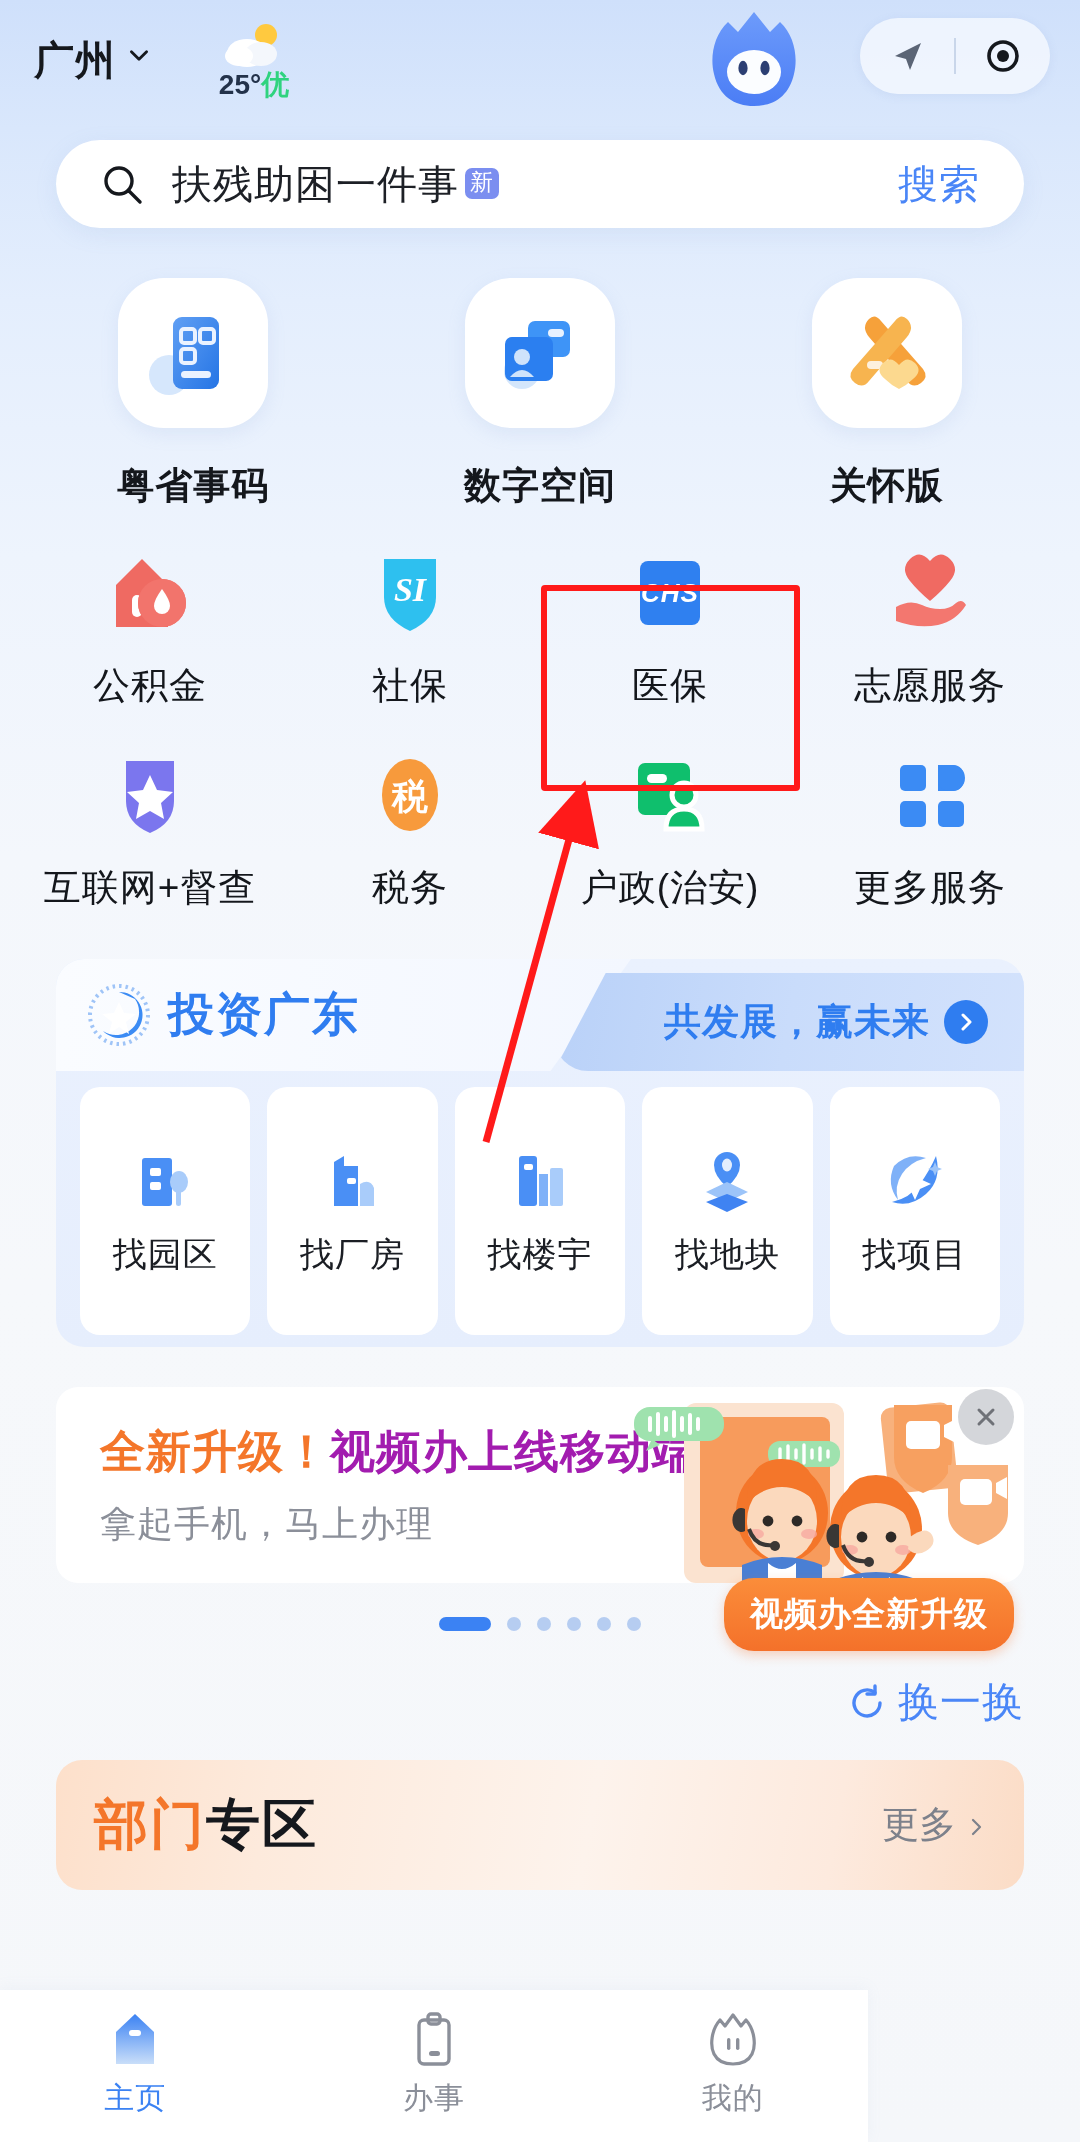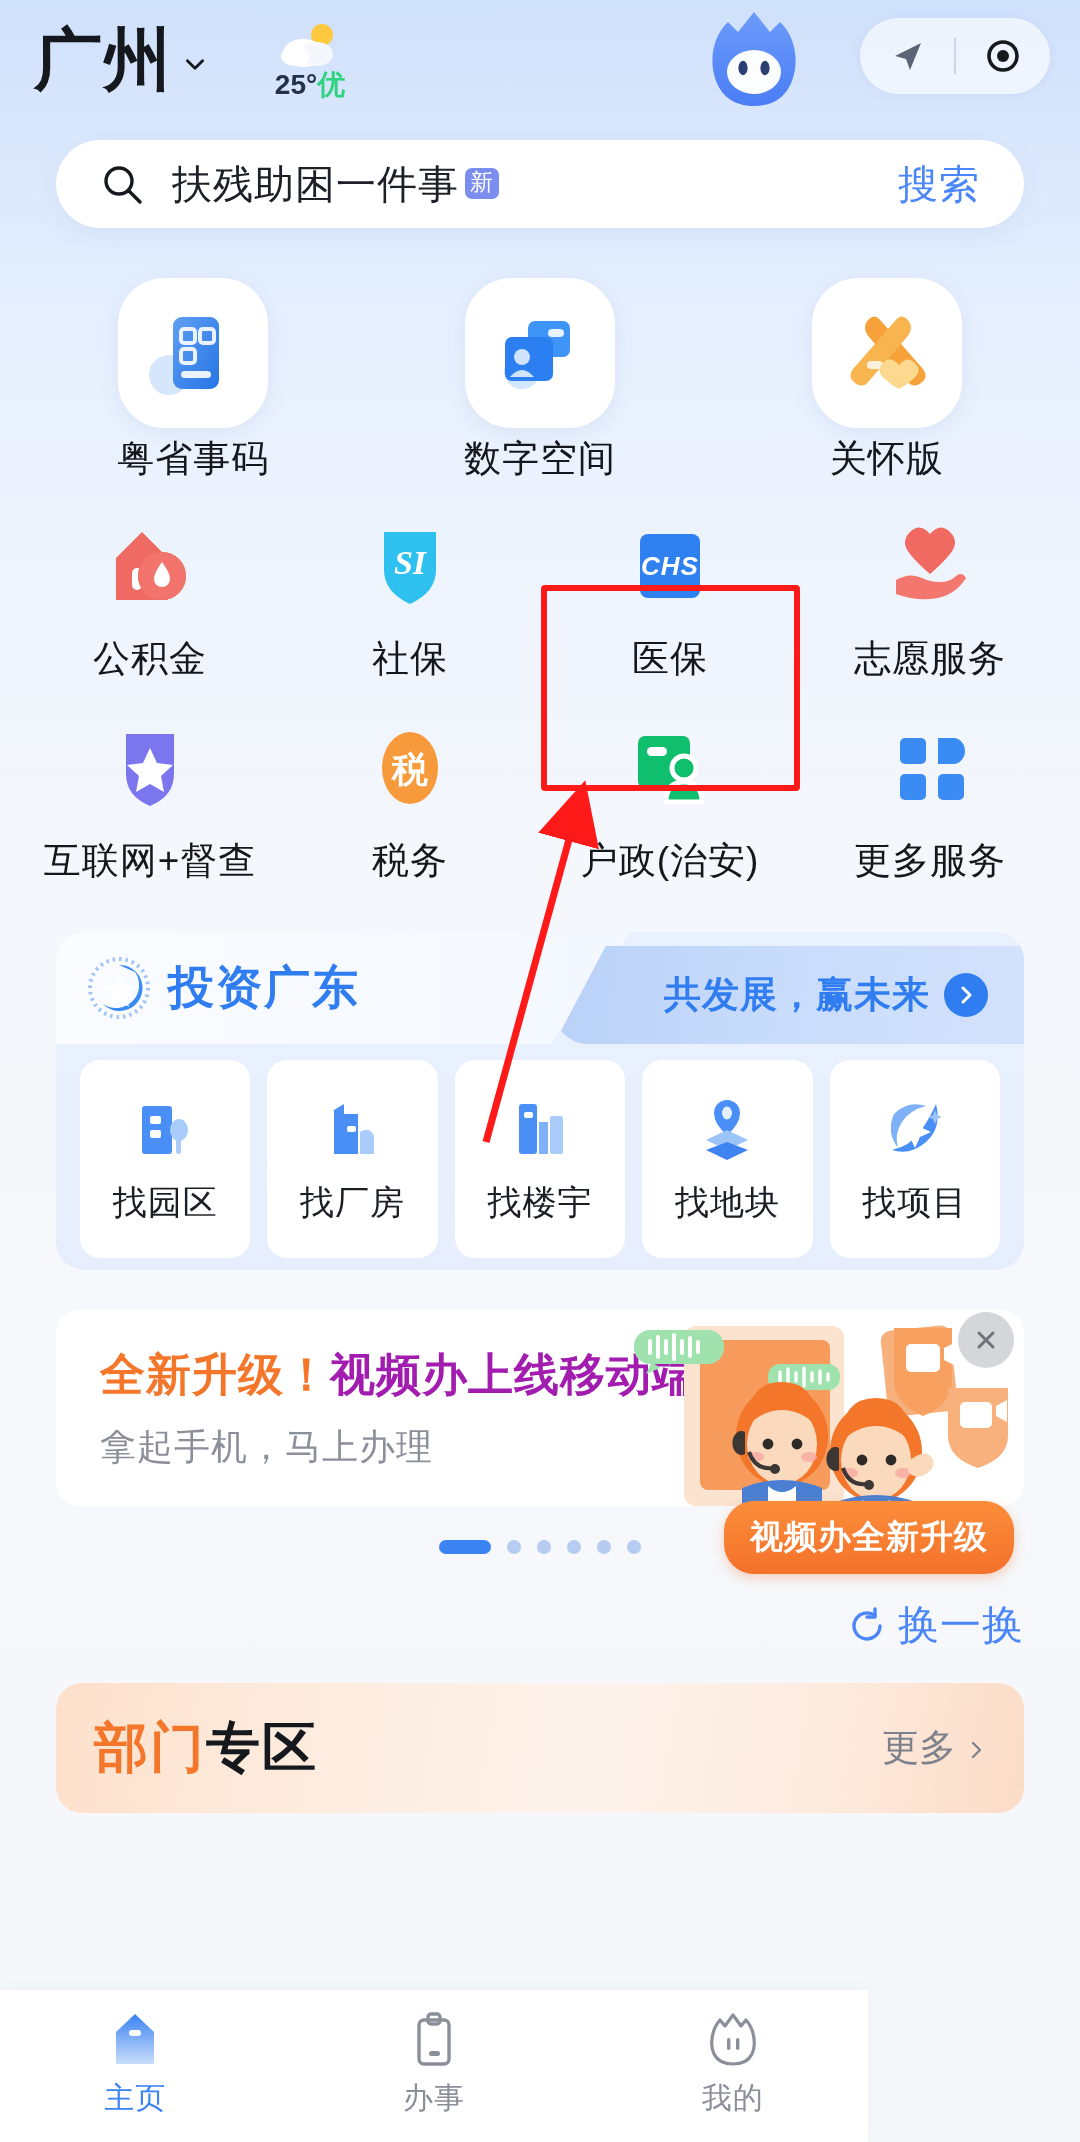--- a/index.html
+++ b/index.html
@@ -9,21 +9,21 @@
     overflow: hidden;
   }
   body {
     background: linear-gradient(180deg, #cfe0fb 0%, #d9e7fc 6%, #e4eefd 14%, #eef4fd 26%, #f4f7fc 40%, #f6f8fb 60%, #f5f7fa 100%);
     position: relative;
   }
 
   
   .header { position: relative; height: 120px; padding: 0 34px; display: flex; align-items: center; }
   .city-wrap { display: flex; align-items: baseline; gap: 10px; }
-  .city-name { font-size: 68px; font-weight: 700; color: #15181d; letter-spacing: 1px; }
+  .city-name { font-size: 40px; font-weight: 700; color: #15181d; letter-spacing: 1px; }
   .chev-down { width: 26px; height: 26px; position: relative; top: -6px; }
   .chev-down svg { display:block; }
 
   .weather { margin-left: 42px; display: flex; flex-direction: column; align-items: center; width: 120px; }
   .weather-icon { width: 66px; height: 48px; position: relative; }
   .weather-line { font-size: 28px; font-weight: 700; letter-spacing: 0px; line-height: 1; margin-top: 2px; }
   .w-temp { color: #23324a; }
   .w-qual { color: #2fd37f; }
 
   .mascot { position: absolute; left: 700px; top: 6px; width: 108px; height: 108px; }
@@ -56,21 +56,21 @@
   .grid-row { display: flex; }
   .grid-cell { flex: 1; display: flex; flex-direction: column; align-items: center; position: relative; }
 
   .row1 .grid-cell { padding-top: 12px; }
   .tile-big {
     width: 150px; height: 150px; border-radius: 46px; background: #ffffff;
     display: flex; align-items: center; justify-content: center;
     box-shadow: 0 6px 18px rgba(140,170,215,0.15);
   }
   .tile-label { margin-top: 18px; font-size: 37px; color: #14171c; letter-spacing: 1px; font-weight: 500; }
-  .row1 .tile-label { margin-top: 6px; }
+  .row1 .tile-label { margin-top: 33px; font-weight: bold; }
 
   .row2, .row3 { margin-top: 34px; }
   .icon-plain { width: 96px; height: 96px; display: flex; align-items: center; justify-content: center; }
   .row2 .tile-label, .row3 .tile-label { margin-top: 20px; font-size: 37px; }
   .row3 { margin-top: 36px; }
 
   
   .hl-box {
     position: absolute; border: 6px solid #ff1a1a; border-radius: 4px;
     left: 541px; top: 585px; width: 259px; height: 206px; z-index: 40; pointer-events: none;
@@ -98,21 +98,21 @@
     background: linear-gradient(100deg,#b9d1f8 0%, #c9dcfb 50%, #d3e2fc 100%);
     border-top-left-radius: 34px; border-bottom-left-radius: 34px;
     clip-path: polygon(11% 0, 100% 0, 100% 100%, 0 100%);
     display: flex; align-items: center; justify-content: flex-end; padding-right: 36px; gap: 14px;
   }
   .invest-tag { font-size: 37px; color: #2f7df0; font-weight: 700; letter-spacing: 1px; }
   .arrow-circle { width: 44px; height: 44px; border-radius: 50%; background: #2f7df0; display: flex; align-items: center; justify-content: center; flex: none; }
 
   .invest-items { display: flex; gap: 17px; padding: 0 24px; margin-top: 16px; }
   .invest-item {
-    flex: 1; height: 198px; background: #ffffff; border-radius: 20px;
+    flex: 1; height: 248px; background: #ffffff; border-radius: 20px;
     display: flex; flex-direction: column; align-items: center; justify-content: center; gap: 14px;
   }
   .invest-item .ii-icon { width: 74px; height: 74px; display:flex; align-items:center; justify-content:center; }
   .invest-item .ii-label { font-size: 34px; color: #1b1e24; letter-spacing: 1px; }
 
   
   .promo-wrap { margin: 40px 56px 0 56px; position: relative; }
   .promo {
     height: 196px; background: #ffffff; border-radius: 22px; position: relative; overflow: hidden;
     display: flex; flex-direction: column; justify-content: center; padding-left: 44px;

